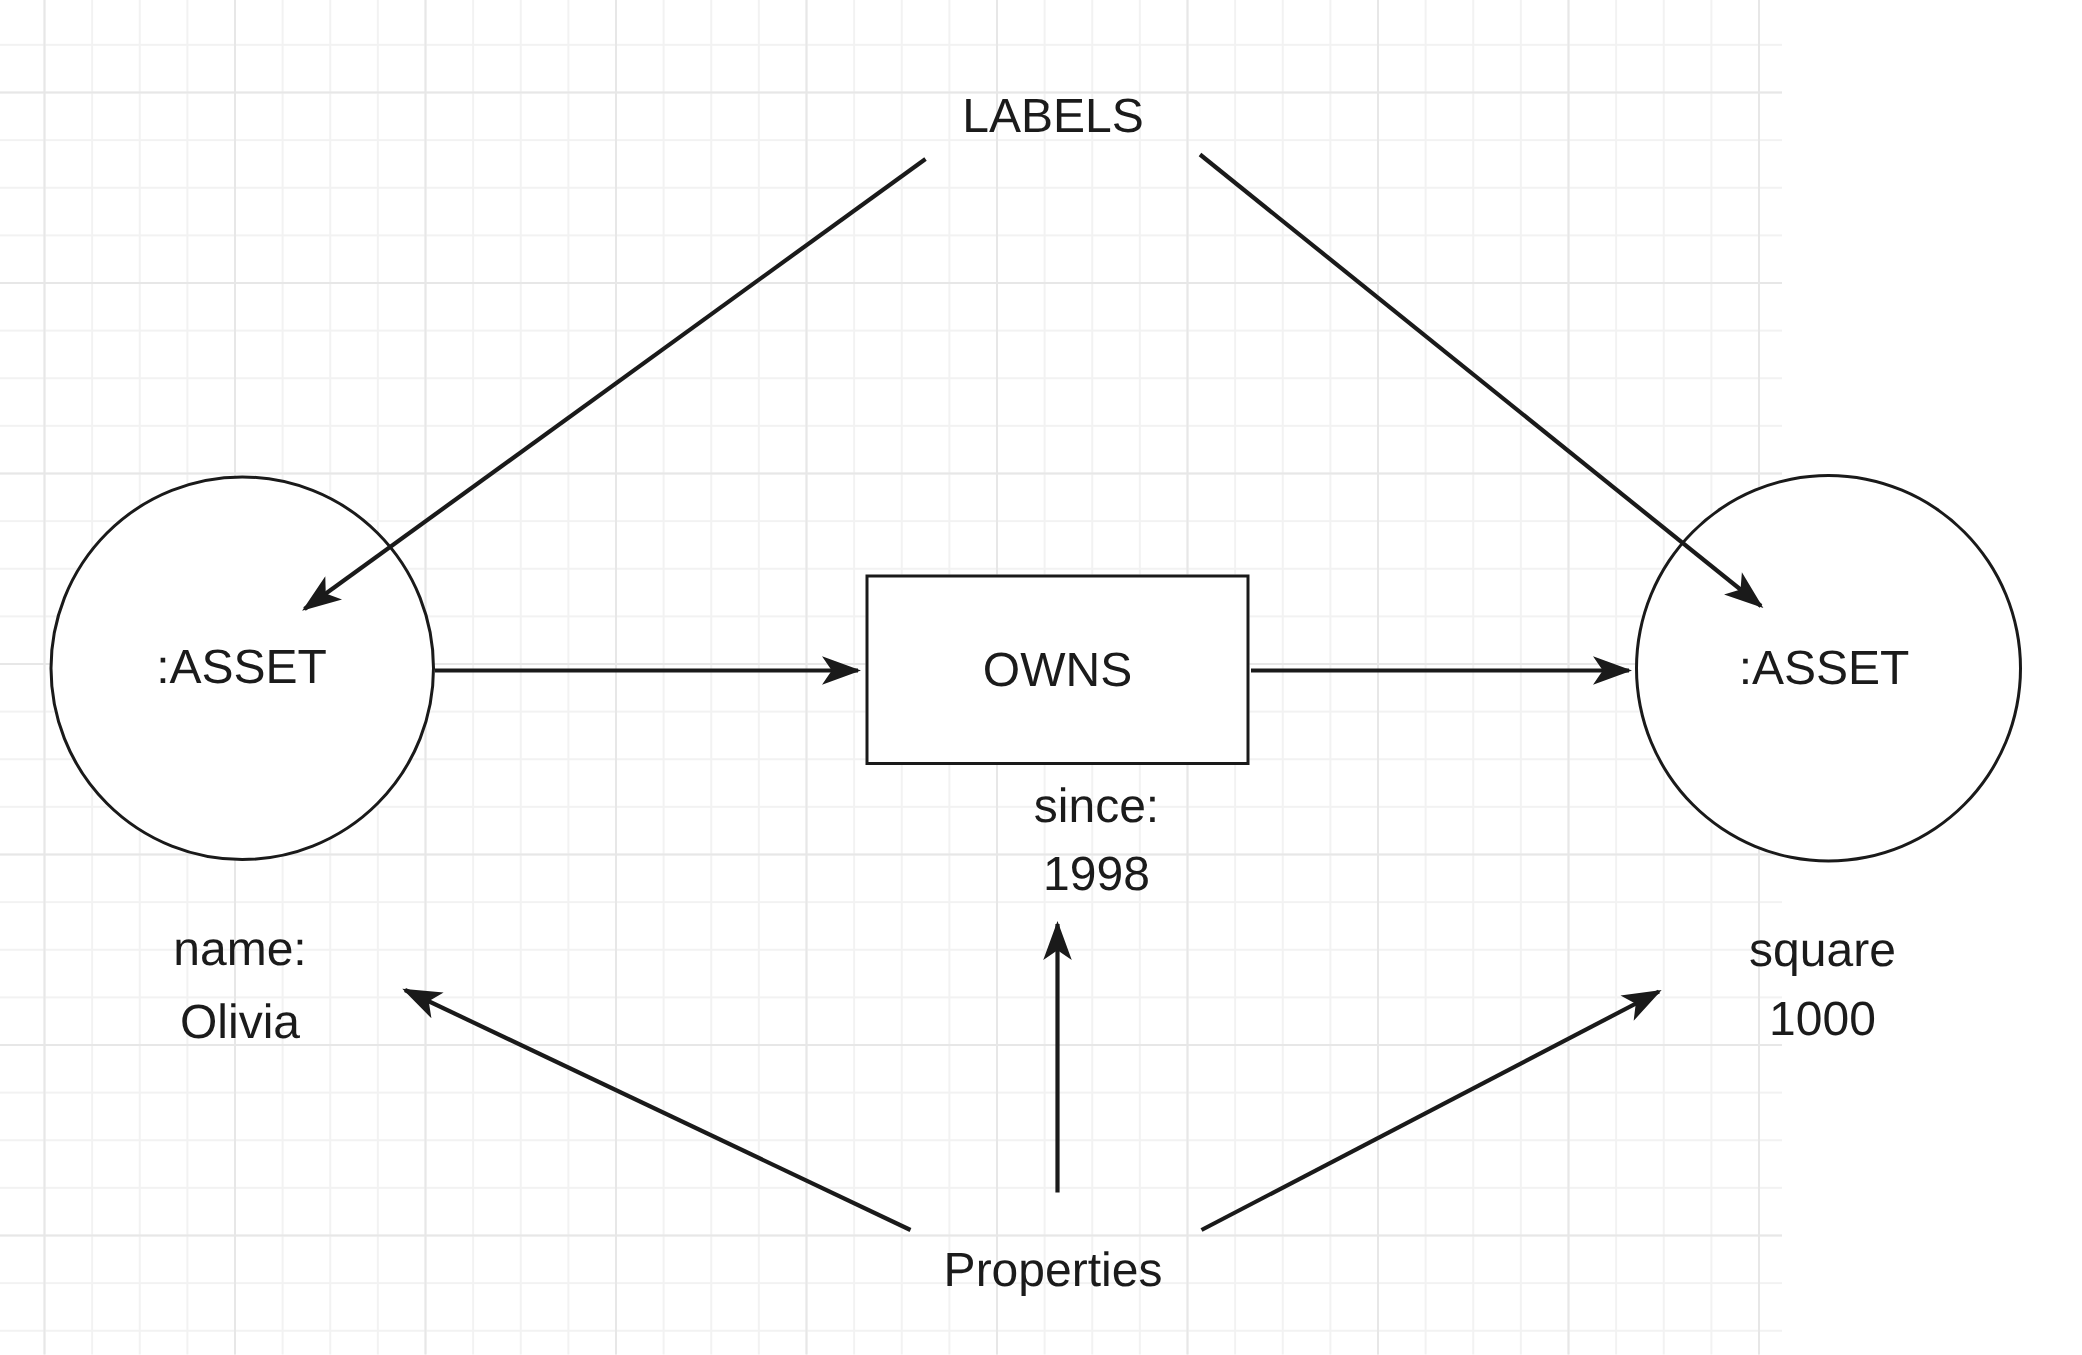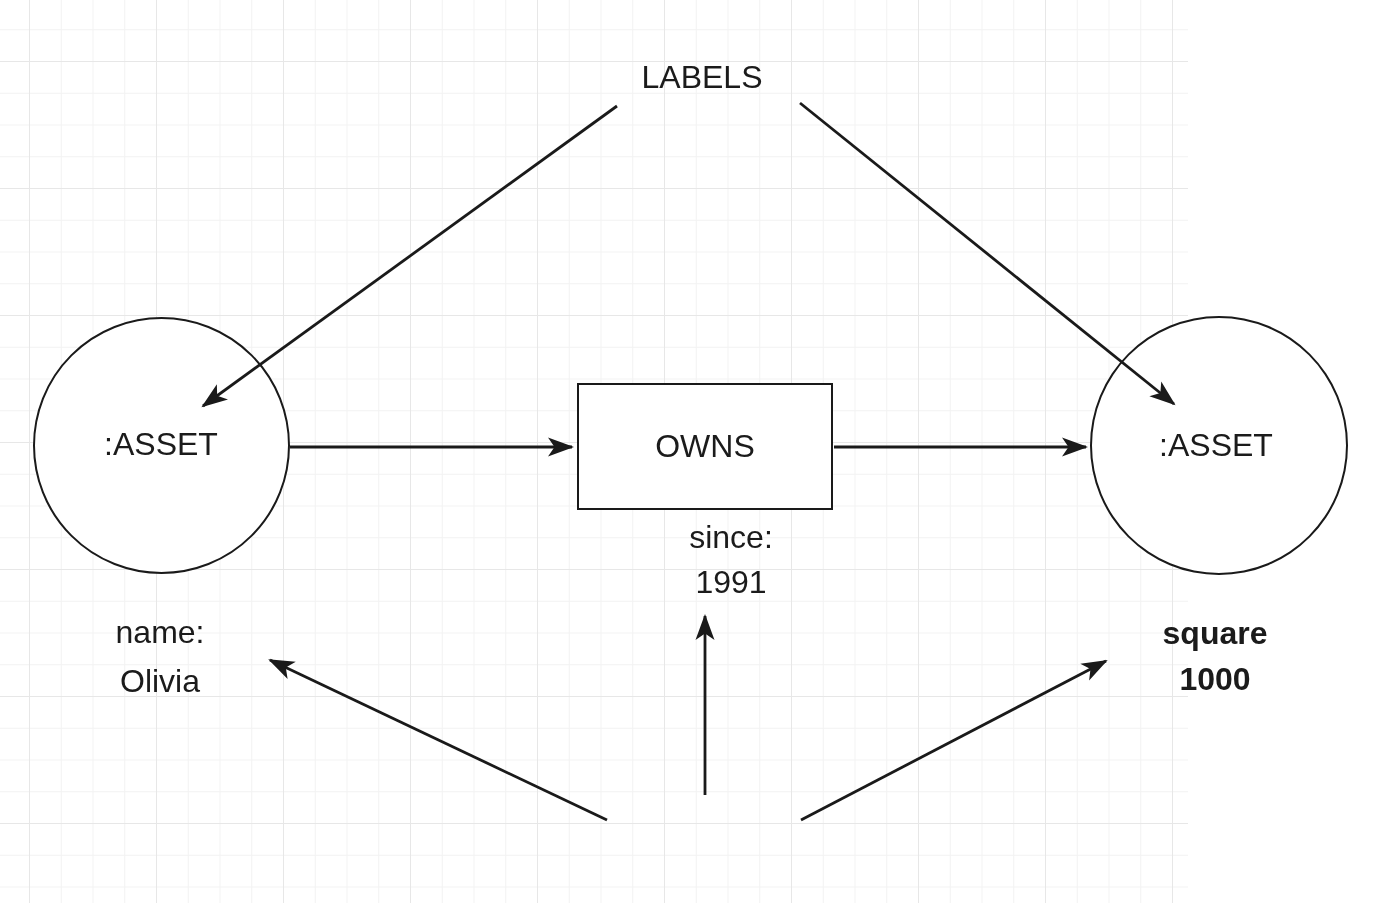--- a/index.html
+++ b/index.html
@@ -87,22 +87,23 @@
 
   <div class="label lh49" style="left:160px; top:657px;">
     <span>name:</span>
     <span>Olivia</span>
   </div>
 
   <div class="label" style="left:1216px; top:445px;">:ASSET</div>
 
   <div class="label lh45" style="left:703px; top:560px;margin-left:28px;">
     <span>since:</span>
-    <span>1991</span>
+    <span>1998</span>
   </div>
 
-  <div class="label" style="left:1215px; top:656px;font-weight:bold;">
+  <div class="label" style="left:1215px; top:656px;">
     <span>square</span>
     <span>1000</span>
   </div>
 
+  <div class="label" style="left:702px; top:846px;">Properties</div>
 
 </div>
 
 </body></html>

